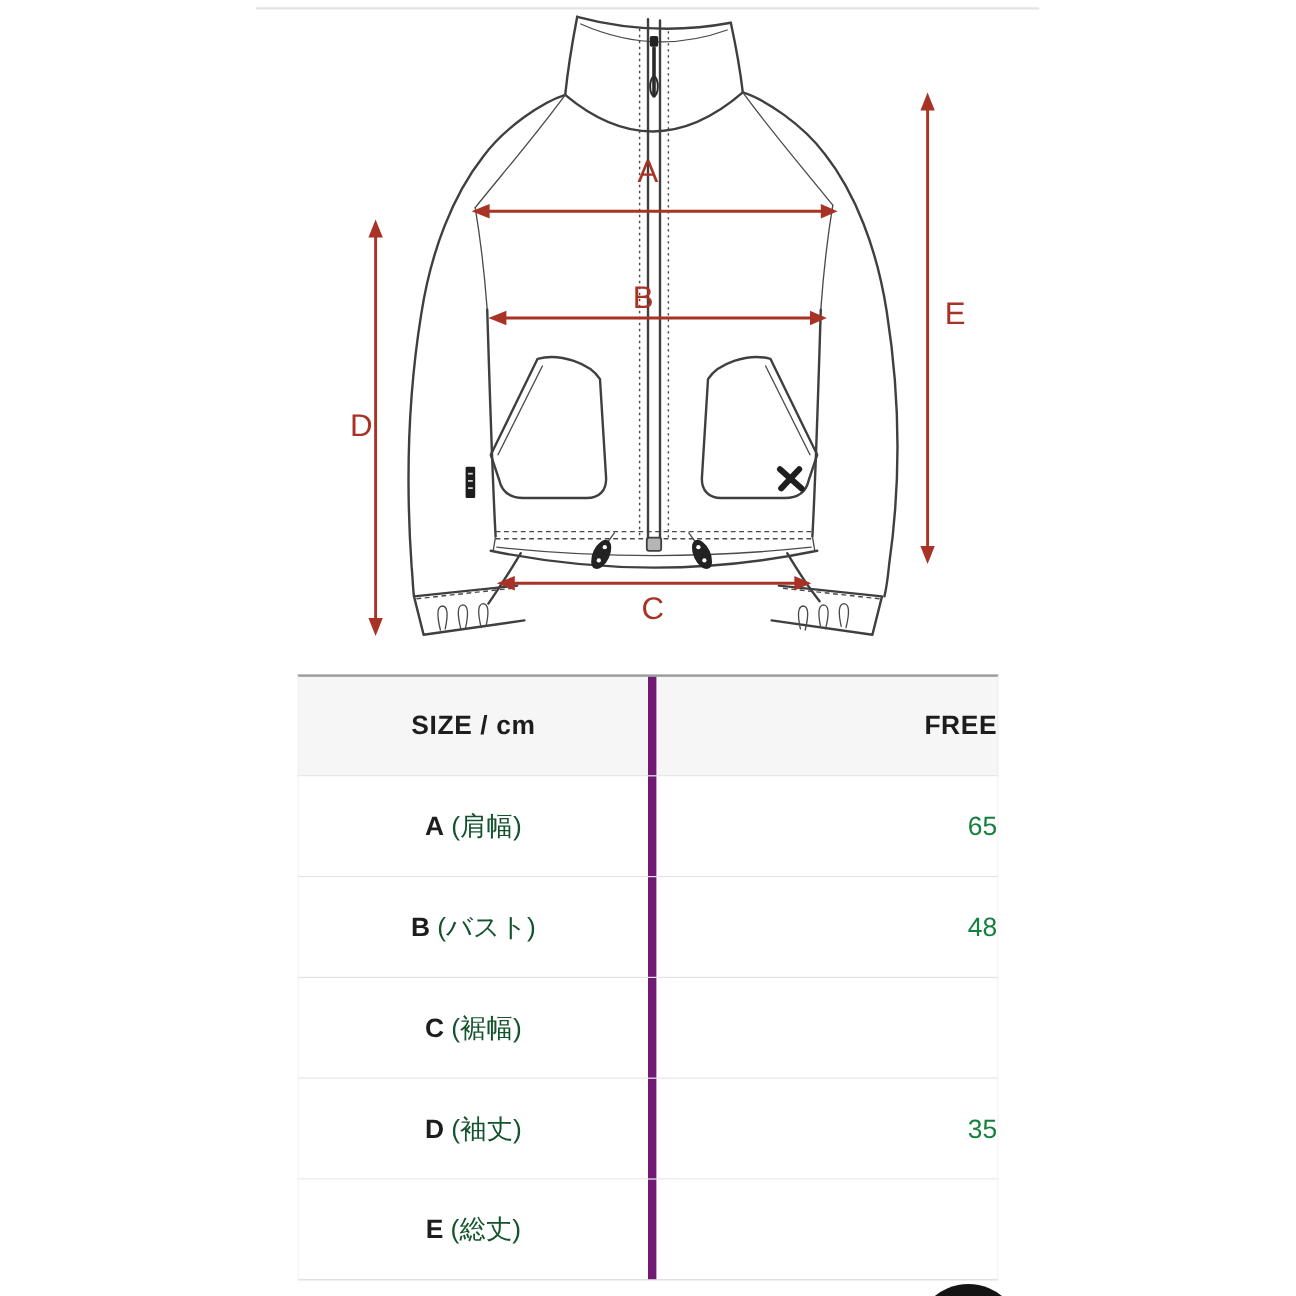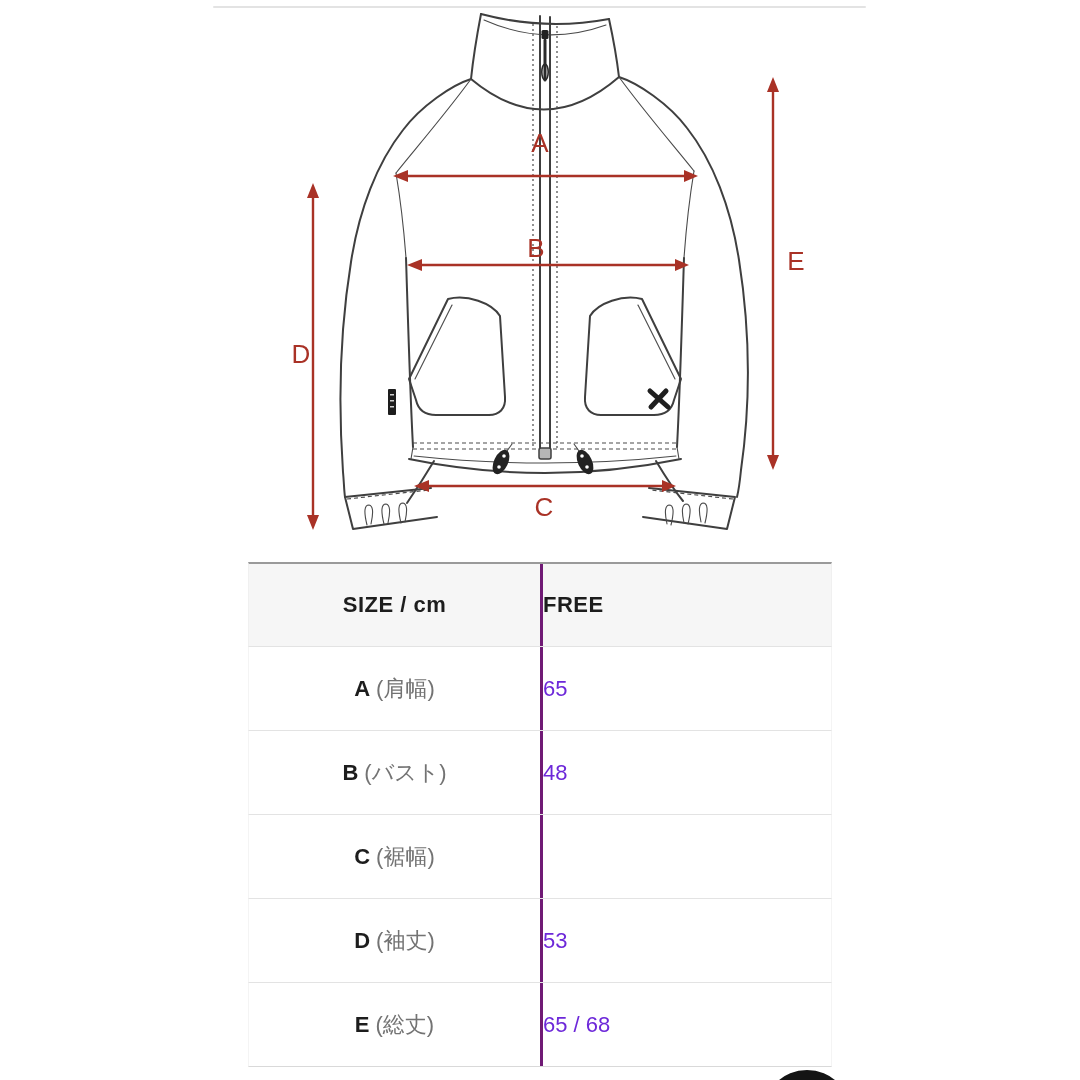--- a/index.html
+++ b/index.html
@@ -30,26 +30,26 @@
     border-top:2px solid #9a9a9a;border-bottom:1px solid #e3e3e3;
     border-left:1px solid #f0f0f0;border-right:1px solid #f0f0f0;
   }
   .t-row{
     display:flex;height:83px;background:#ffffff;
     border-bottom:1px solid #e3e3e3;
     border-left:1px solid #f4f4f4;border-right:1px solid #f4f4f4;
   }
   .t-row:last-child{border-bottom:1px solid #d9d9d9;}
   .c1{width:291px;display:flex;align-items:center;justify-content:center;
-      border-right:3px solid #701a75;}
-  .c2{flex:1;display:flex;align-items:center;justify-content:flex-start;}
+      border-right:7px solid #701a75;}
+  .c2{flex:1;display:flex;align-items:center;justify-content:flex-end;}
   .h-text{font-size:22px;font-weight:bold;letter-spacing:0.5px;color:#1d1d1d;}
   .k{font-size:22px;font-weight:bold;color:#1d1d1d;}
-  .l{font-size:22px;font-weight:normal;color:#737373;margin-left:6px;}
-  .v{font-size:22px;color:#6d28d9;}
+  .l{font-size:22px;font-weight:normal;color:#14532d;margin-left:6px;}
+  .v{font-size:22px;color:#15803d;}
   .fab{
     position:absolute;left:763px;top:1070px;width:88px;height:88px;
     border-radius:50%;background:#141414;border:none;cursor:pointer;
   }
 </style>
 </head>
 <body>
 
 <div id="page">
 
@@ -221,30 +221,27 @@
         <span class="l">(裾幅)</span>
       </div>
     </div>
 
     <div class="t-row">
       <div class="c1">
         <span class="k">D</span>
         <span class="l">(袖丈)</span>
       </div>
       <div class="c2">
-        <span class="v">53</span>
+        <span class="v">35</span>
       </div>
     </div>
 
     <div class="t-row">
       <div class="c1">
         <span class="k">E</span>
         <span class="l">(総丈)</span>
       </div>
-      <div class="c2">
-        <span class="v">65 / 68</span>
-      </div>
     </div>
   </div>
 
   <button class="fab"></button>
 
 </div>
 
 </body></html>

